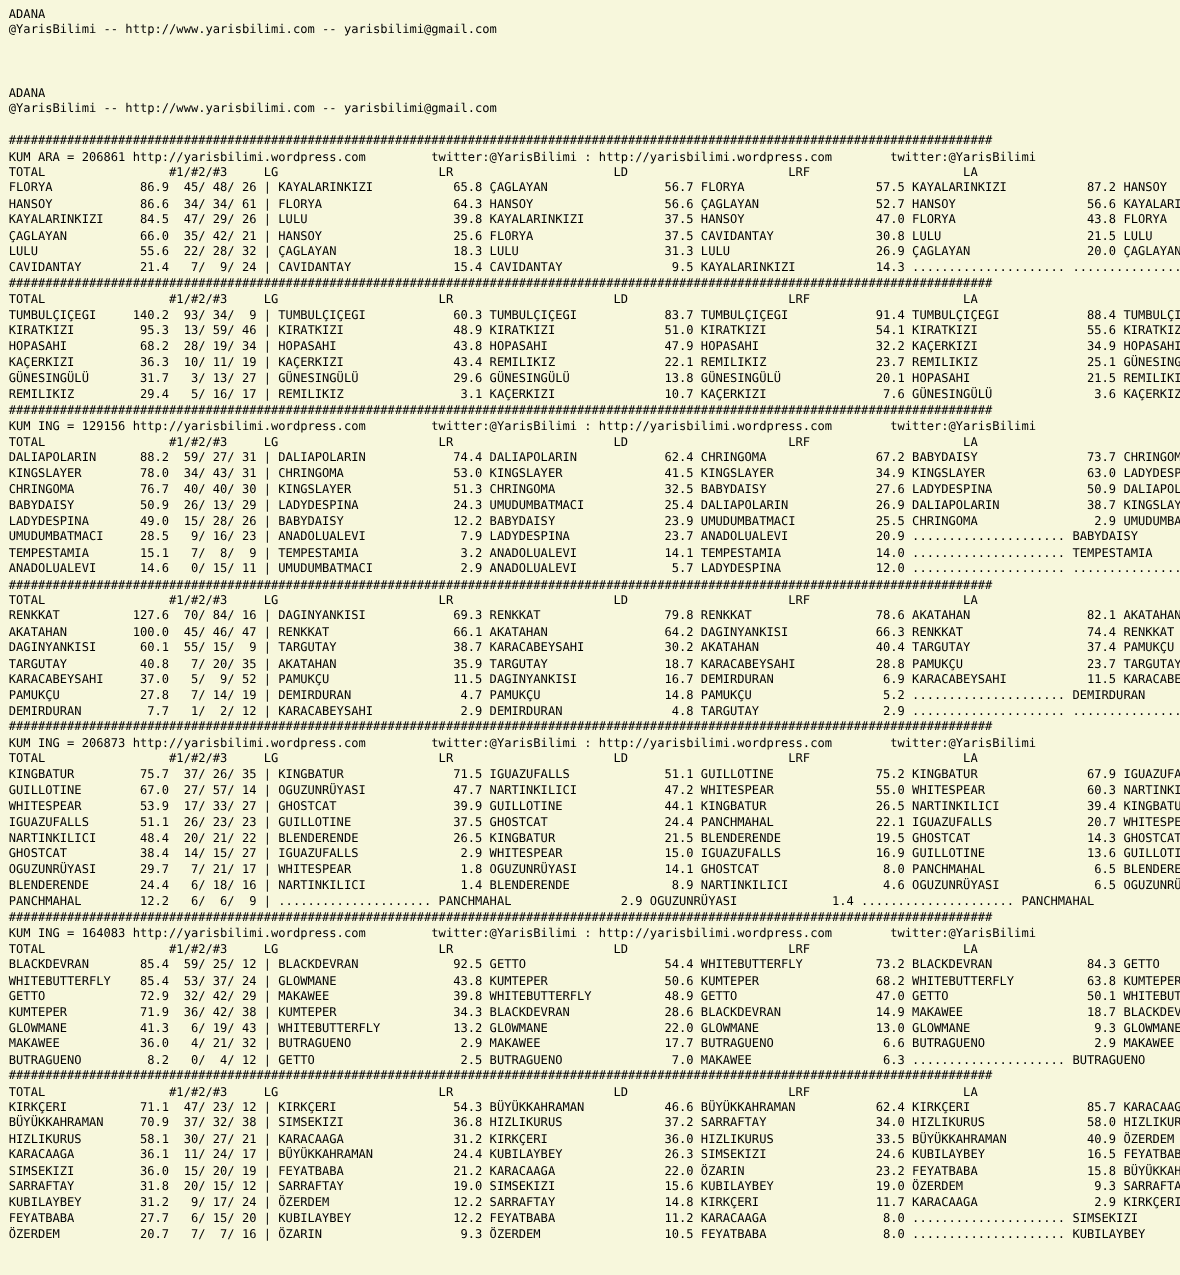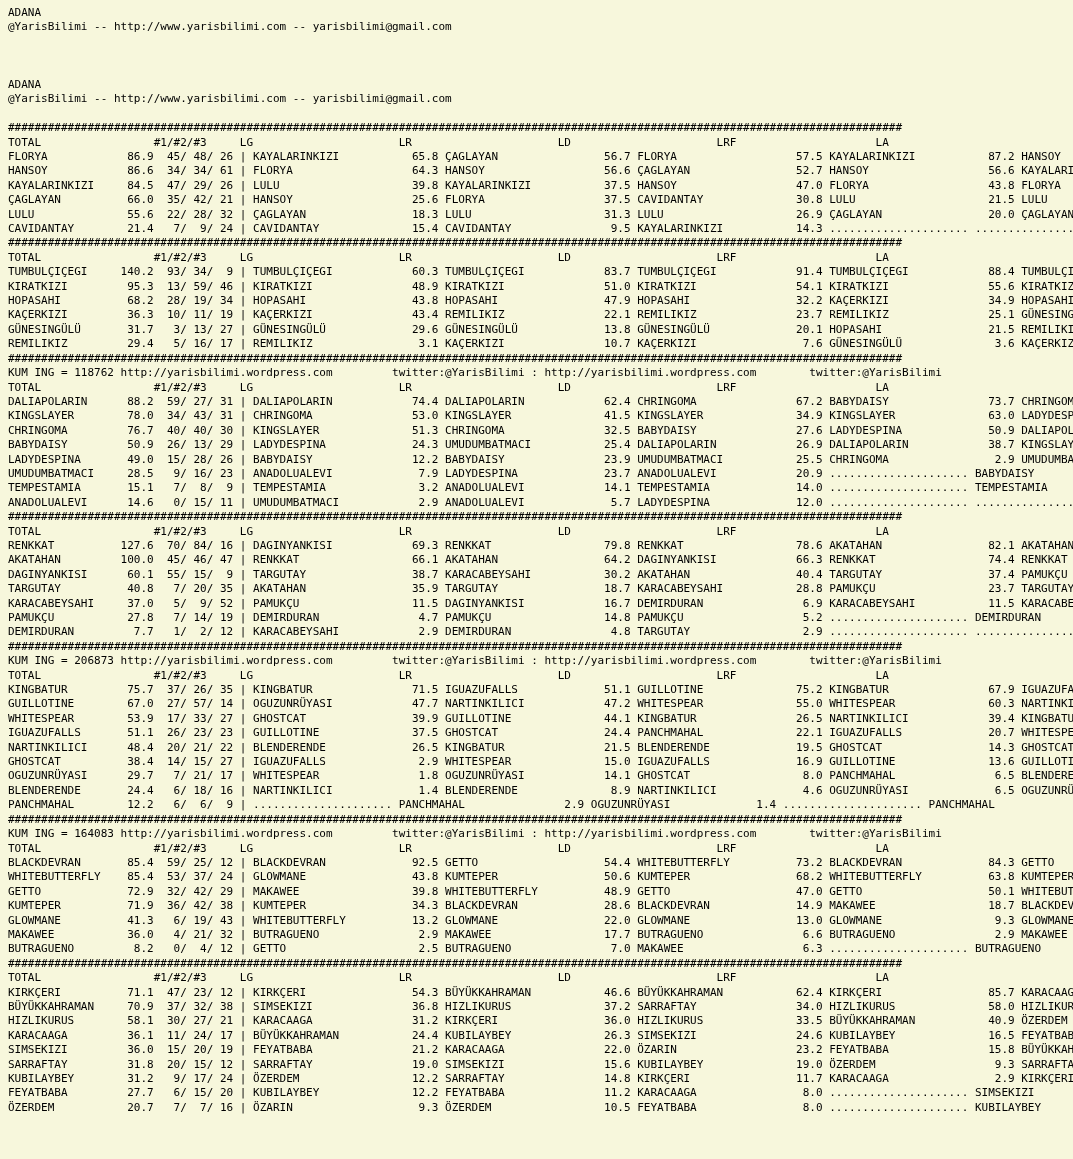--- a/index.html
+++ b/index.html
@@ -43,41 +43,42 @@
   <div class="gap"></div>
   <div class="gap"></div>
   <div class="gap"></div>
   <pre class="blk">ADANA</pre>
   <pre class="blk">@YarisBilimi -- http://www.yarisbilimi.com -- yarisbilimi@gmail.com</pre>
   <div class="gap"></div>
 
   <div id="blocks">
       <div>
         <pre class="blk">#######################################################################################################################################</pre>
+        <pre class="blk">KUM ARA = 206861 http://yarisbilimi.wordpress.com         twitter:@YarisBilimi : http://yarisbilimi.wordpress.com        twitter:@YarisBilimi</pre>
         <pre class="blk">TOTAL                 #1/#2/#3     LG                      LR                      LD                      LRF                     LA</pre>
         <pre class="blk">FLORYA            86.9  45/ 48/ 26 | KAYALARINKIZI           65.8 ÇAGLAYAN                56.7 FLORYA                  57.5 KAYALARINKIZI           87.2 HANSOY                  72.3</pre>
         <pre class="blk">HANSOY            86.6  34/ 34/ 61 | FLORYA                  64.3 HANSOY                  56.6 ÇAGLAYAN                52.7 HANSOY                  56.6 KAYALARINKIZI           46.6</pre>
         <pre class="blk">KAYALARINKIZI     84.5  47/ 29/ 26 | LULU                    39.8 KAYALARINKIZI           37.5 HANSOY                  47.0 FLORYA                  43.8 FLORYA                  42.9</pre>
         <pre class="blk">ÇAGLAYAN          66.0  35/ 42/ 21 | HANSOY                  25.6 FLORYA                  37.5 CAVIDANTAY              30.8 LULU                    21.5 LULU                    40.2</pre>
         <pre class="blk">LULU              55.6  22/ 28/ 32 | ÇAGLAYAN                18.3 LULU                    31.3 LULU                    26.9 ÇAGLAYAN                20.0 ÇAGLAYAN                27.2</pre>
         <pre class="blk">CAVIDANTAY        21.4   7/  9/ 24 | CAVIDANTAY              15.4 CAVIDANTAY               9.5 KAYALARINKIZI           14.3 ..................... .....................</pre>
       </div>
       <div>
         <pre class="blk">#######################################################################################################################################</pre>
         <pre class="blk">TOTAL                 #1/#2/#3     LG                      LR                      LD                      LRF                     LA</pre>
         <pre class="blk">TUMBULÇIÇEGI     140.2  93/ 34/  9 | TUMBULÇIÇEGI            60.3 TUMBULÇIÇEGI            83.7 TUMBULÇIÇEGI            91.4 TUMBULÇIÇEGI            88.4 TUMBULÇIÇEGI            77.0</pre>
         <pre class="blk">KIRATKIZI         95.3  13/ 59/ 46 | KIRATKIZI               48.9 KIRATKIZI               51.0 KIRATKIZI               54.1 KIRATKIZI               55.6 KIRATKIZI               68.8</pre>
         <pre class="blk">HOPASAHI          68.2  28/ 19/ 34 | HOPASAHI                43.8 HOPASAHI                47.9 HOPASAHI                32.2 KAÇERKIZI               34.9 HOPASAHI                49.2</pre>
         <pre class="blk">KAÇERKIZI         36.3  10/ 11/ 19 | KAÇERKIZI               43.4 REMILIKIZ               22.1 REMILIKIZ               23.7 REMILIKIZ               25.1 GÜNESINGÜLÜ             19.7</pre>
         <pre class="blk">GÜNESINGÜLÜ       31.7   3/ 13/ 27 | GÜNESINGÜLÜ             29.6 GÜNESINGÜLÜ             13.8 GÜNESINGÜLÜ             20.1 HOPASAHI                21.5 REMILIKIZ                7.2</pre>
         <pre class="blk">REMILIKIZ         29.4   5/ 16/ 17 | REMILIKIZ                3.1 KAÇERKIZI               10.7 KAÇERKIZI                7.6 GÜNESINGÜLÜ              3.6 KAÇERKIZI                7.2</pre>
       </div>
       <div>
         <pre class="blk">#######################################################################################################################################</pre>
-        <pre class="blk">KUM ING = 118762 http://yarisbilimi.wordpress.com         twitter:@YarisBilimi : http://yarisbilimi.wordpress.com        twitter:@YarisBilimi</pre>
+        <pre class="blk">KUM ING = 129156 http://yarisbilimi.wordpress.com         twitter:@YarisBilimi : http://yarisbilimi.wordpress.com        twitter:@YarisBilimi</pre>
         <pre class="blk">TOTAL                 #1/#2/#3     LG                      LR                      LD                      LRF                     LA</pre>
         <pre class="blk">DALIAPOLARIN      88.2  59/ 27/ 31 | DALIAPOLARIN            74.4 DALIAPOLARIN            62.4 CHRINGOMA               67.2 BABYDAISY               73.7 CHRINGOMA               55.1</pre>
         <pre class="blk">KINGSLAYER        78.0  34/ 43/ 31 | CHRINGOMA               53.0 KINGSLAYER              41.5 KINGSLAYER              34.9 KINGSLAYER              63.0 LADYDESPINA             49.4</pre>
         <pre class="blk">CHRINGOMA         76.7  40/ 40/ 30 | KINGSLAYER              51.3 CHRINGOMA               32.5 BABYDAISY               27.6 LADYDESPINA             50.9 DALIAPOLARIN            38.8</pre>
         <pre class="blk">BABYDAISY         50.9  26/ 13/ 29 | LADYDESPINA             24.3 UMUDUMBATMACI           25.4 DALIAPOLARIN            26.9 DALIAPOLARIN            38.7 KINGSLAYER              35.7</pre>
         <pre class="blk">LADYDESPINA       49.0  15/ 28/ 26 | BABYDAISY               12.2 BABYDAISY               23.9 UMUDUMBATMACI           25.5 CHRINGOMA                2.9 UMUDUMBATMACI           22.9</pre>
         <pre class="blk">UMUDUMBATMACI     28.5   9/ 16/ 23 | ANADOLUALEVI             7.9 LADYDESPINA             23.7 ANADOLUALEVI            20.9 ..................... BABYDAISY               21.5</pre>
         <pre class="blk">TEMPESTAMIA       15.1   7/  8/  9 | TEMPESTAMIA              3.2 ANADOLUALEVI            14.1 TEMPESTAMIA             14.0 ..................... TEMPESTAMIA              5.8</pre>
         <pre class="blk">ANADOLUALEVI      14.6   0/ 15/ 11 | UMUDUMBATMACI            2.9 ANADOLUALEVI             5.7 LADYDESPINA             12.0 ..................... .....................</pre>
       </div>

